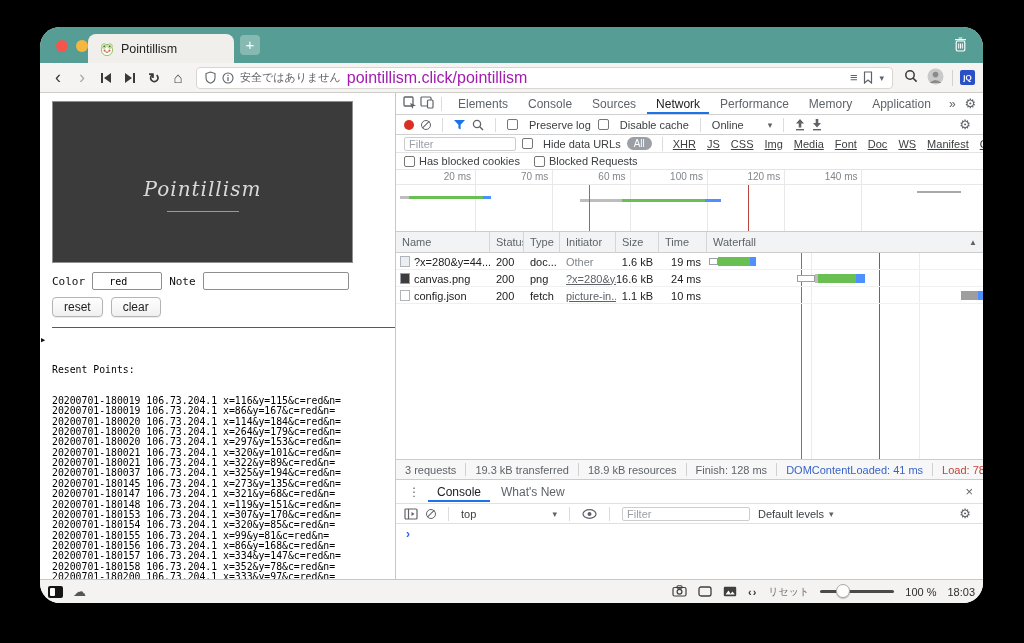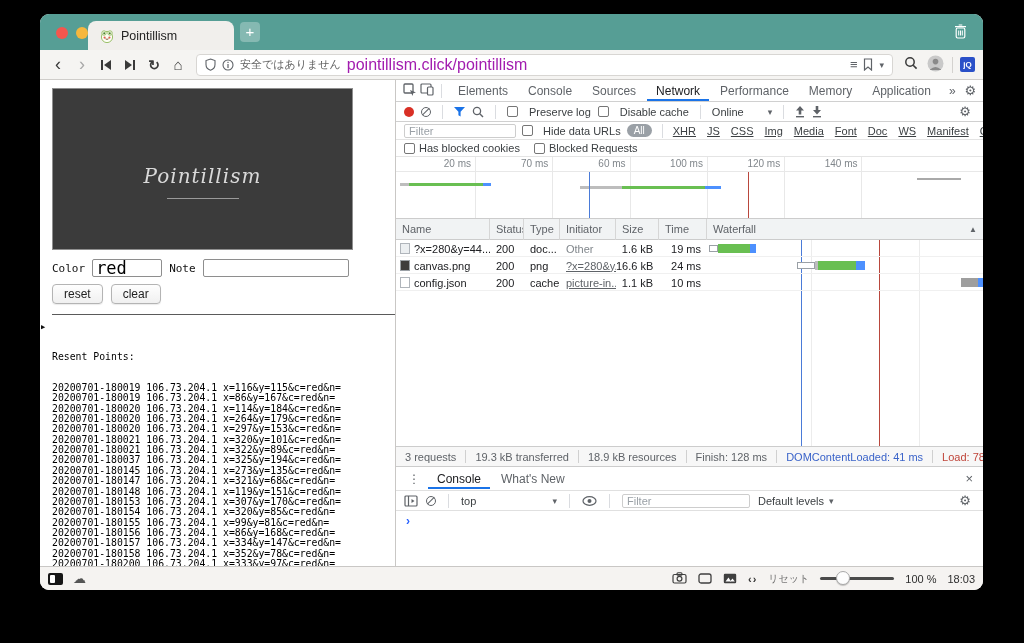--- a/index.html
+++ b/index.html
@@ -1,21 +1,21 @@
 <!DOCTYPE html>
 <html><head>
 <meta charset="utf-8">
 <style>
   html,body{margin:0;padding:0;}
   body{width:1024px;height:643px;background:#000;position:relative;overflow:hidden;
        font-family:"Liberation Sans",sans-serif;-webkit-font-smoothing:antialiased;}
   *{box-sizing:border-box;}
 
   
-  .window{position:absolute;left:40px;top:14px;width:943px;height:576px;border-radius:9px;
+  .window{position:absolute;left:40px;top:27px;width:943px;height:576px;border-radius:20px;
           overflow:hidden;background:#fff;box-shadow:0 12px 40px rgba(0,0,0,.65);}
 
   
   .tabbar{height:36px;background:#569e95;position:relative;}
   .traffic{position:absolute;left:16px;top:13px;display:flex;gap:8px;}
   .light{width:12px;height:12px;border-radius:50%;}
   .light.red{background:#f4564e;}  .light.yellow{background:#f6b73e;} .light.green{background:#3ec43e;}
   .tab{position:absolute;left:48px;bottom:0;width:146px;height:29px;background:#f1efec;
        border-radius:8px 8px 0 0;display:flex;align-items:center;gap:7px;padding:0 12px;}
   .tab-title{font-size:12.5px;color:#242424;}
@@ -47,21 +47,21 @@
   .devtools{flex:1;border-left:1px solid #c9c7c5;background:#fff;font-size:11px;color:#202124;
             display:flex;flex-direction:column;min-width:0;}
 
   
   .canvas{width:301px;height:162px;background:#3b3b3b;border:1px solid #8f8f8f;
           display:flex;flex-direction:column;align-items:center;justify-content:center;padding-top:24px;}
   .canvas-title{font-family:"DejaVu Serif",serif;font-style:italic;font-size:20px;color:#d9d9d9;letter-spacing:1px;}
   .canvas-rule{width:72px;border-bottom:1px solid #9a9a9a;margin-top:10px;}
   .formrow{margin-top:9px;display:flex;align-items:center;gap:7px;font-size:11px;color:#111;}
   .formrow input{height:18px;border:1px solid #8e8e8e;border-radius:2px;font-family:"DejaVu Sans Mono",monospace;
-                 font-size:17px;padding:1px 3px;}
+                 font-size:10px;padding:1px 16px;}
   .inp-color{width:70px;} .inp-note{width:146px;}
   .btnrow{margin-top:7px;display:flex;gap:8px;}
   .macbtn{font-family:"Liberation Sans",sans-serif;font-size:12px;color:#222;padding:2px 11px;
           border:1px solid #b4b4b4;border-radius:4px;background:linear-gradient(#fefefe,#f0f0f0);
           box-shadow:0 1px 1px rgba(0,0,0,.08);}
   .pagehr{border:none;border-top:1px solid #5a5a5a;margin:10px 0 6px 0;width:343px;}
   .points{font-size:9.8px;line-height:10.35px;color:#000;white-space:pre;position:relative;}
   .points-disclosure{position:absolute;left:-11px;top:1px;font-size:7px;color:#111;}
 
   
@@ -447,21 +447,21 @@
                 <div class="seg" style="left: 111px; width: 38px; background: rgb(105, 191, 82);"></div>
                 <div class="seg" style="left: 149px; width: 9px; background: rgb(77, 144, 254);"></div>
               </div>
           </div>
             <div class="netgrid netrow">
             <div class="td name">
               <span class="fileicon fi-doc"></span>
               <span>config.json</span>
             </div>
             <div class="td">200</div>
-            <div class="td">cache</div>
+            <div class="td">fetch</div>
             <div class="td"><span class="init-plain link">picture-in...</span></div>
             <div class="td num">1.1 kB</div>
             <div class="td num">10 ms</div>
             <div class="wf-cell">
                 <div class="seg" style="left: 254px; width: 17px; background: rgb(158, 158, 158);"></div>
                 <div class="seg" style="left: 271px; width: 6px; background: rgb(77, 144, 254);"></div>
               </div>
           </div>
           </div>
       </div>

